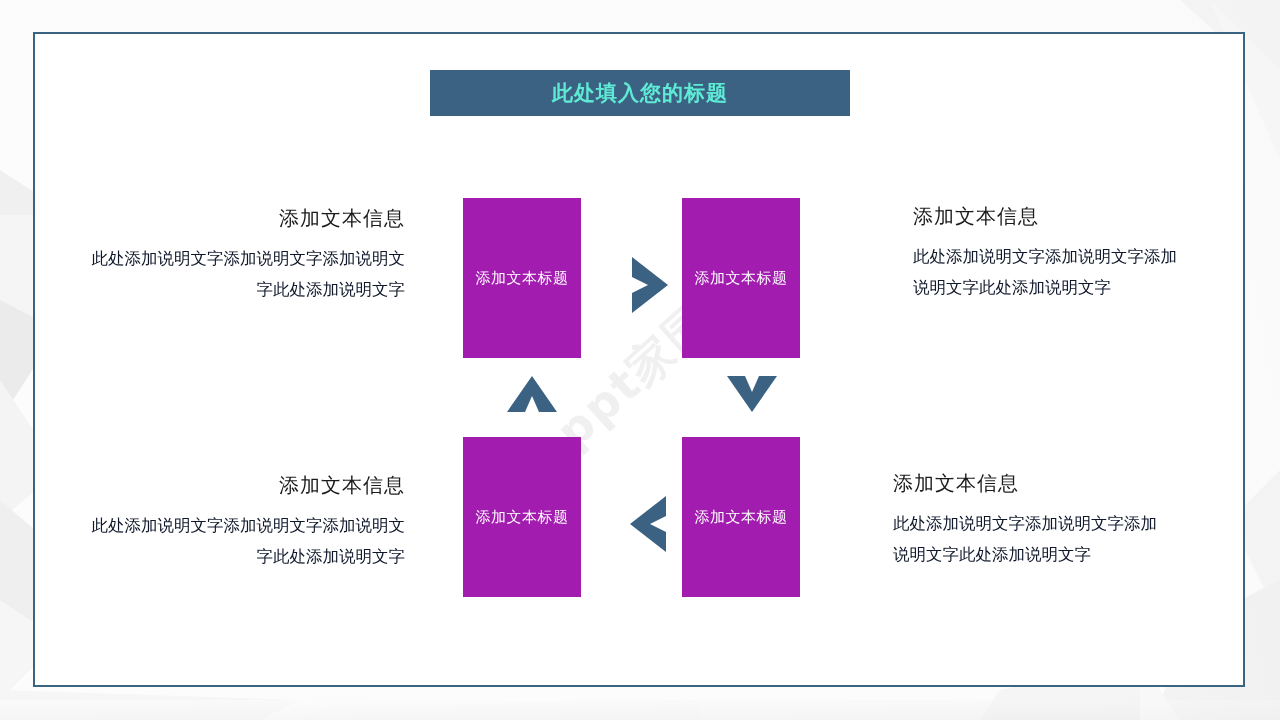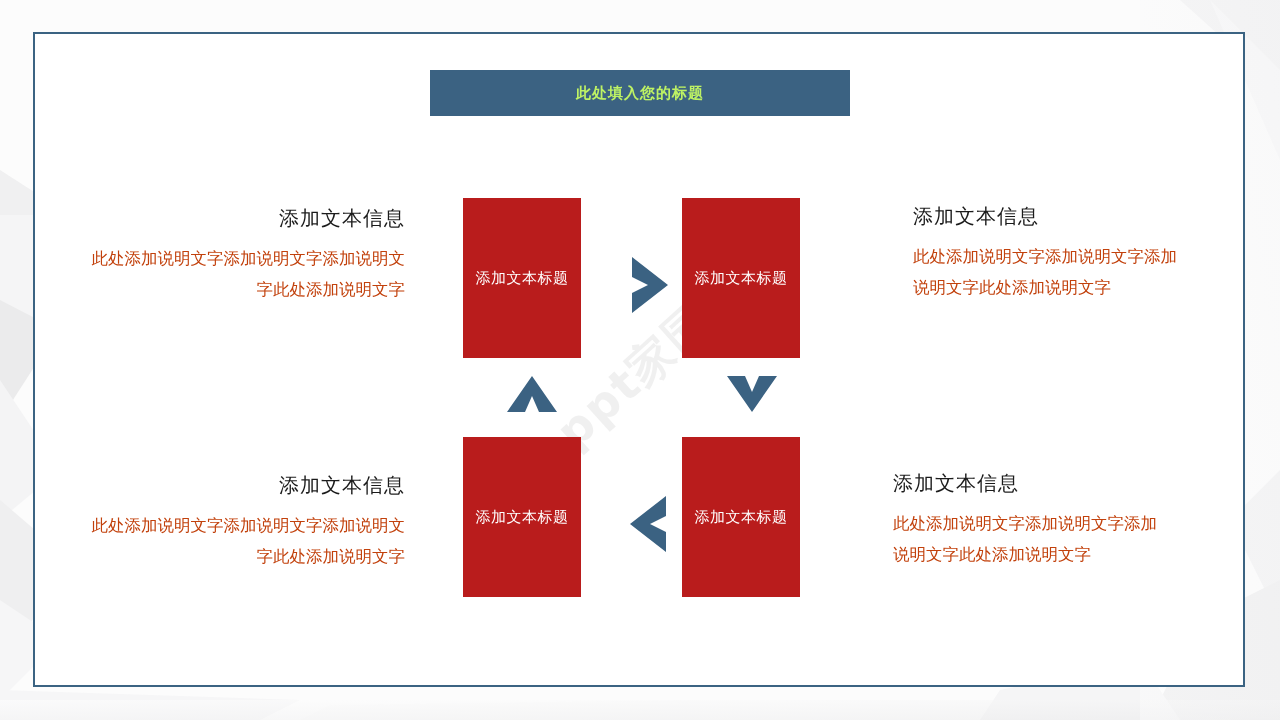--- a/index.html
+++ b/index.html
@@ -67,32 +67,32 @@
     top: 70px;
     width: 420px;
     height: 46px;
     background: #3b6282;
     display: flex;
     align-items: center;
     justify-content: center;
     z-index: 10;
   }
   #title-bar .title-text {
-    color: #bef264;
-    font-size: 15px;
+    color: #5eead4;
+    font-size: 21px;
     font-weight: bold;
     letter-spacing: 1px;
   }
 
   
   .node-box {
     position: absolute;
     width: 118px;
     height: 160px;
-    background: #b91c1c;
+    background: #a21caf;
     display: flex;
     align-items: center;
     justify-content: center;
     z-index: 10;
   }
   .node-box .node-label {
     color: #ffffff;
     font-size: 15px;
     letter-spacing: 0.5px;
     white-space: nowrap;
@@ -119,21 +119,21 @@
 
   .text-block .block-heading {
     font-size: 20px;
     font-weight: normal;
     color: #1b1b1b;
     margin-bottom: 11px;
     letter-spacing: 1px;
   }
   .text-block .block-body {
     font-size: 16.5px;
-    color: #c2410c;
+    color: #0f172a;
     line-height: 1.85;
   }
 
   #block-tl { left: 85px; top: 205px; width: 320px; text-align: right; }
   #block-bl { left: 85px; top: 472px; width: 320px; text-align: right; }
   #block-tr { left: 913px; top: 203px; width: 280px; text-align: left; }
   #block-br { left: 893px; top: 470px; width: 270px; text-align: left; }
 </style>
 </head>
 <body>

